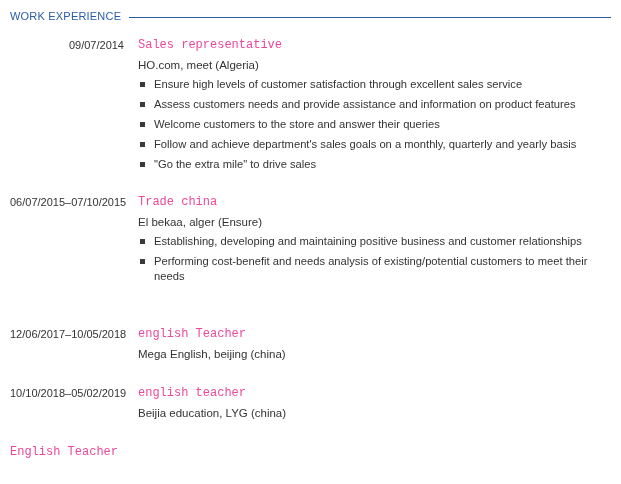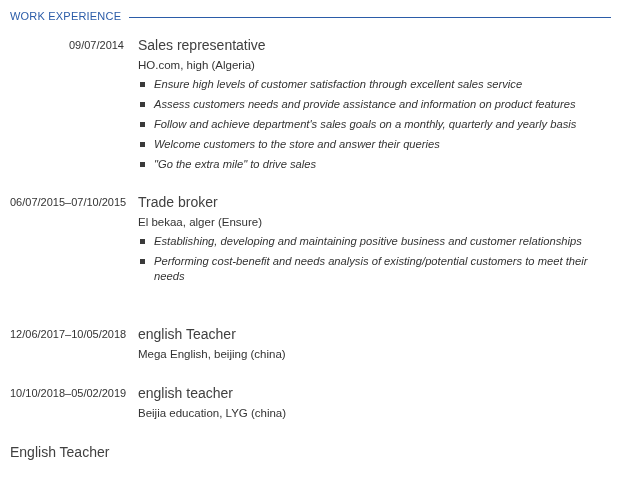--- a/index.html
+++ b/index.html
@@ -62,36 +62,36 @@
     font-size: 11px;
     line-height: 15px;
     padding-top: 2px;
     white-space: nowrap;
   }
   .entry-body {
     flex: 1 1 auto;
     min-width: 0;
   }
   .entry-title {
-    color: #404040;
-    font-size: 14px;
+    color: #ec4899;
+    font-size: 12px;
     line-height: 18px;
     margin-bottom: 3px;
+    font-family: Liberation Mono, monospace;
   }
   .entry-sub {
     color: #333333;
     font-size: 11.5px;
     line-height: 16px;
     margin-bottom: 4px;
   }
   ul.bullets {
     list-style: none;
     margin: 0;
     padding: 0;
-    font-style: italic;
   }
   ul.bullets li {
     position: relative;
     padding-left: 16px;
     font-size: 11.2px;
     line-height: 15px;
     margin-bottom: 5px;
     color: #333333;
     max-width: 470px;
   }
@@ -119,35 +119,35 @@
     <div class="section-title">WORK EXPERIENCE</div>
     <div class="section-rule"></div>
   </div>
 
   <div class="entries">
 
     <div class="entry">
       <div class="entry-date">09/07/2014</div>
       <div class="entry-body">
         <div class="entry-title">Sales representative</div>
-        <div class="entry-sub">HO.com, high (Algeria)</div>
+        <div class="entry-sub">HO.com, meet (Algeria)</div>
         <ul class="bullets">
           <li><span class="sq"></span><span>Ensure high levels of customer satisfaction through excellent sales service</span></li>
           <li><span class="sq"></span><span>Assess customers needs and provide assistance and information on product features</span></li>
+          <li><span class="sq"></span><span>Welcome customers to the store and answer their queries</span></li>
           <li><span class="sq"></span><span>Follow and achieve department's sales goals on a monthly, quarterly and yearly basis</span></li>
-          <li><span class="sq"></span><span>Welcome customers to the store and answer their queries</span></li>
           <li><span class="sq"></span><span>"Go the extra mile" to drive sales</span></li>
         </ul>
       </div>
     </div>
 
     <div class="entry spaced">
       <div class="entry-date">06/07/2015–07/10/2015</div>
       <div class="entry-body">
-        <div class="entry-title">Trade broker</div>
+        <div class="entry-title">Trade china</div>
         <div class="entry-sub">El bekaa, alger (Ensure)</div>
         <ul class="bullets">
           <li><span class="sq"></span><span>Establishing, developing and maintaining positive business and customer relationships</span></li>
           <li><span class="sq"></span><span>Performing cost-benefit and needs analysis of existing/potential customers to meet their needs</span></li>
         </ul>
       </div>
     </div>
 
     <div class="entry tight">
       <div class="entry-date">12/06/2017–10/05/2018</div>

